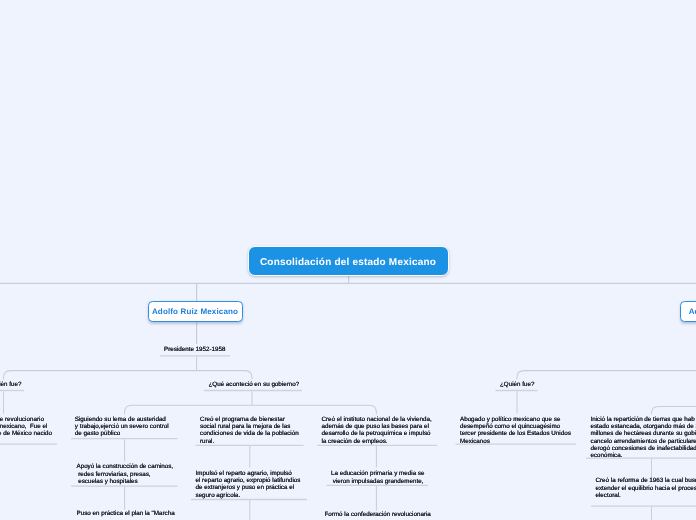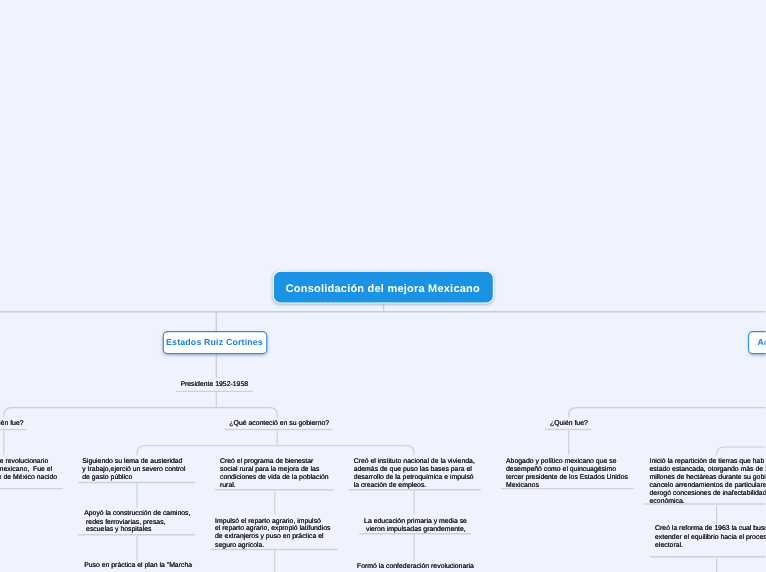--- a/index.html
+++ b/index.html
@@ -45,23 +45,23 @@
       <path d="M376.4 485.9 V510.5"></path>
       <path d="M3.5 391.3 V413.8"></path>
       <path d="M517 391.3 V413.5"></path>
       <path d="M517 379.6 V377.6 Q517 370.6 524 370.6 H696"></path>
       <path d="M651.5 414.2 V413.2 Q651.5 406.4 658.5 406.4 H696"></path>
       <path d="M651.5 458.8 V481.5"></path>
       <path d="M651.5 506.8 V520"></path>
     </g>
   </svg>
 
-  <div class="node root-box" style="left:247.5px;top:245.5px;width:201px;height:30.5px;padding-top:4px;">Consolidación del mejora Mexicano</div>
+  <div class="node root-box" style="left:247.5px;top:245.5px;width:201px;height:30.5px;padding-top:4px;">Consolidación del estado Mexicano</div>
 
-  <div class="node wbox" style="left:147.5px;top:300.5px;width:95px;height:21px;">Estados Ruiz Cortines</div>
+  <div class="node wbox" style="left:147.5px;top:300.5px;width:95px;height:21px;">Adolfo Ruiz Mexicano</div>
 
   <div class="node wbox" style="left:680.3px;top:300.5px;width:100px;height:21px;">Adolfo López Mateos</div>
 
   <svg class="links" viewBox="0 0 696 520">
     <g stroke="#cdd2e0" stroke-width="1.3" fill="none">
       <path d="M160 355.8 H230"></path>
       <path d="M-2 390.5 H24"></path>
       <path d="M204 390.5 H302"></path>
       <path d="M495.5 390.5 H537.5"></path>
       <path d="M-2 444.2 H57"></path>

